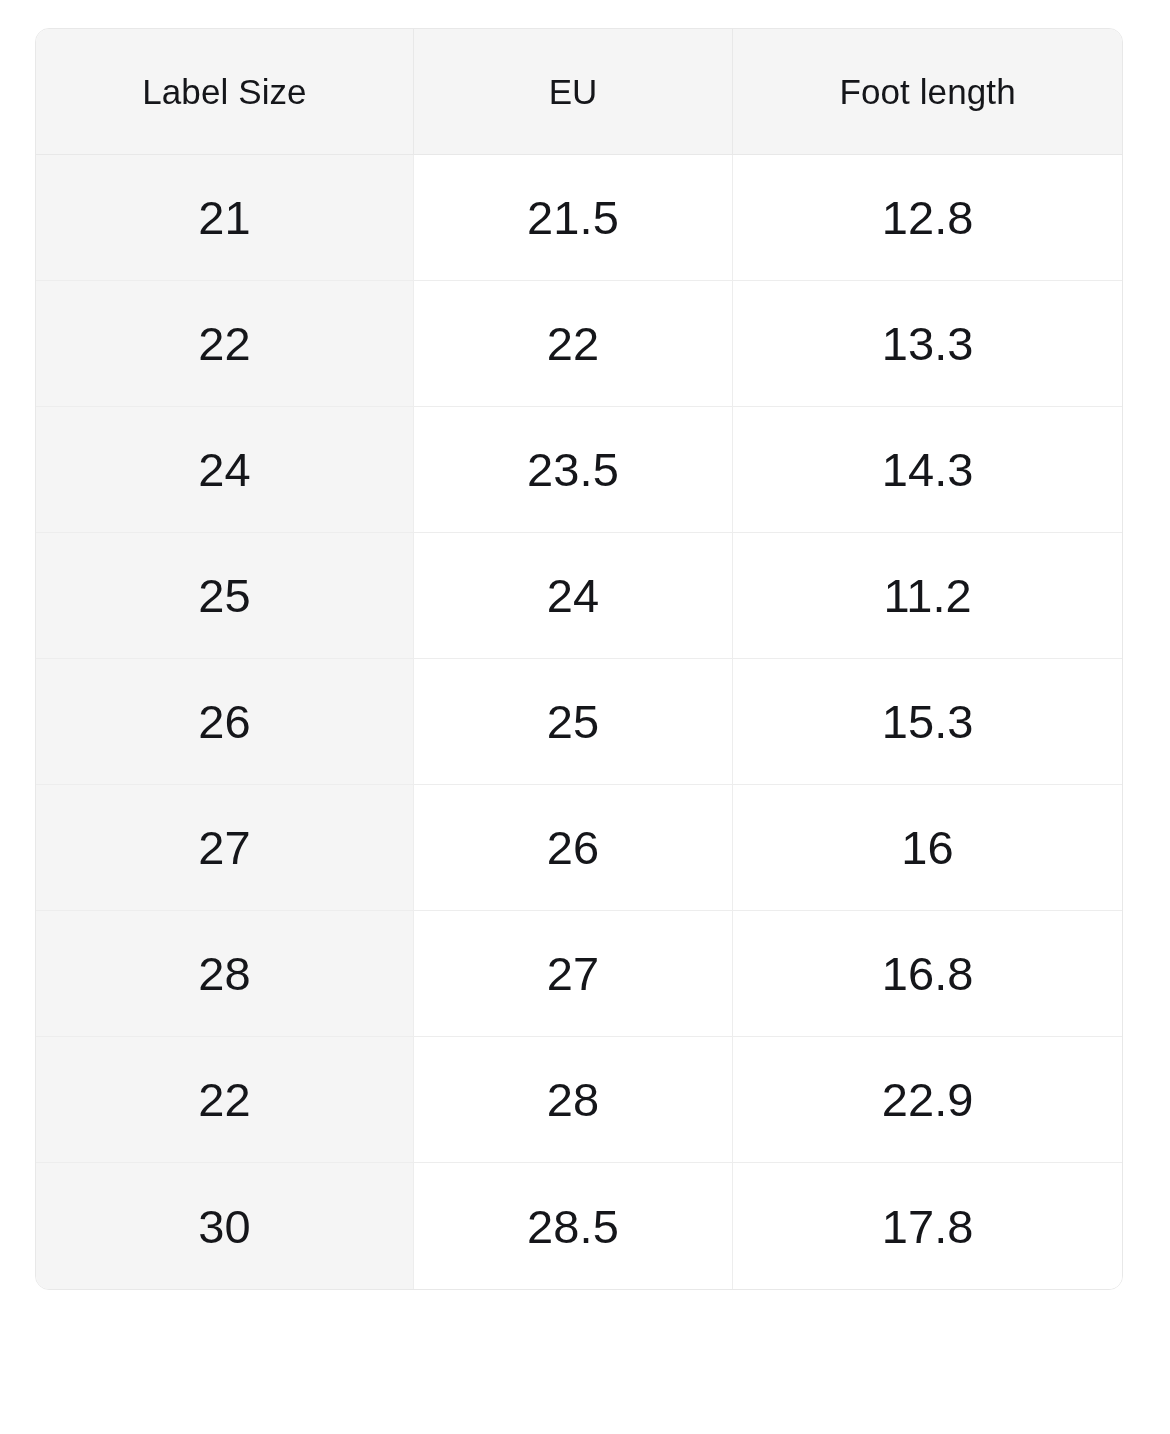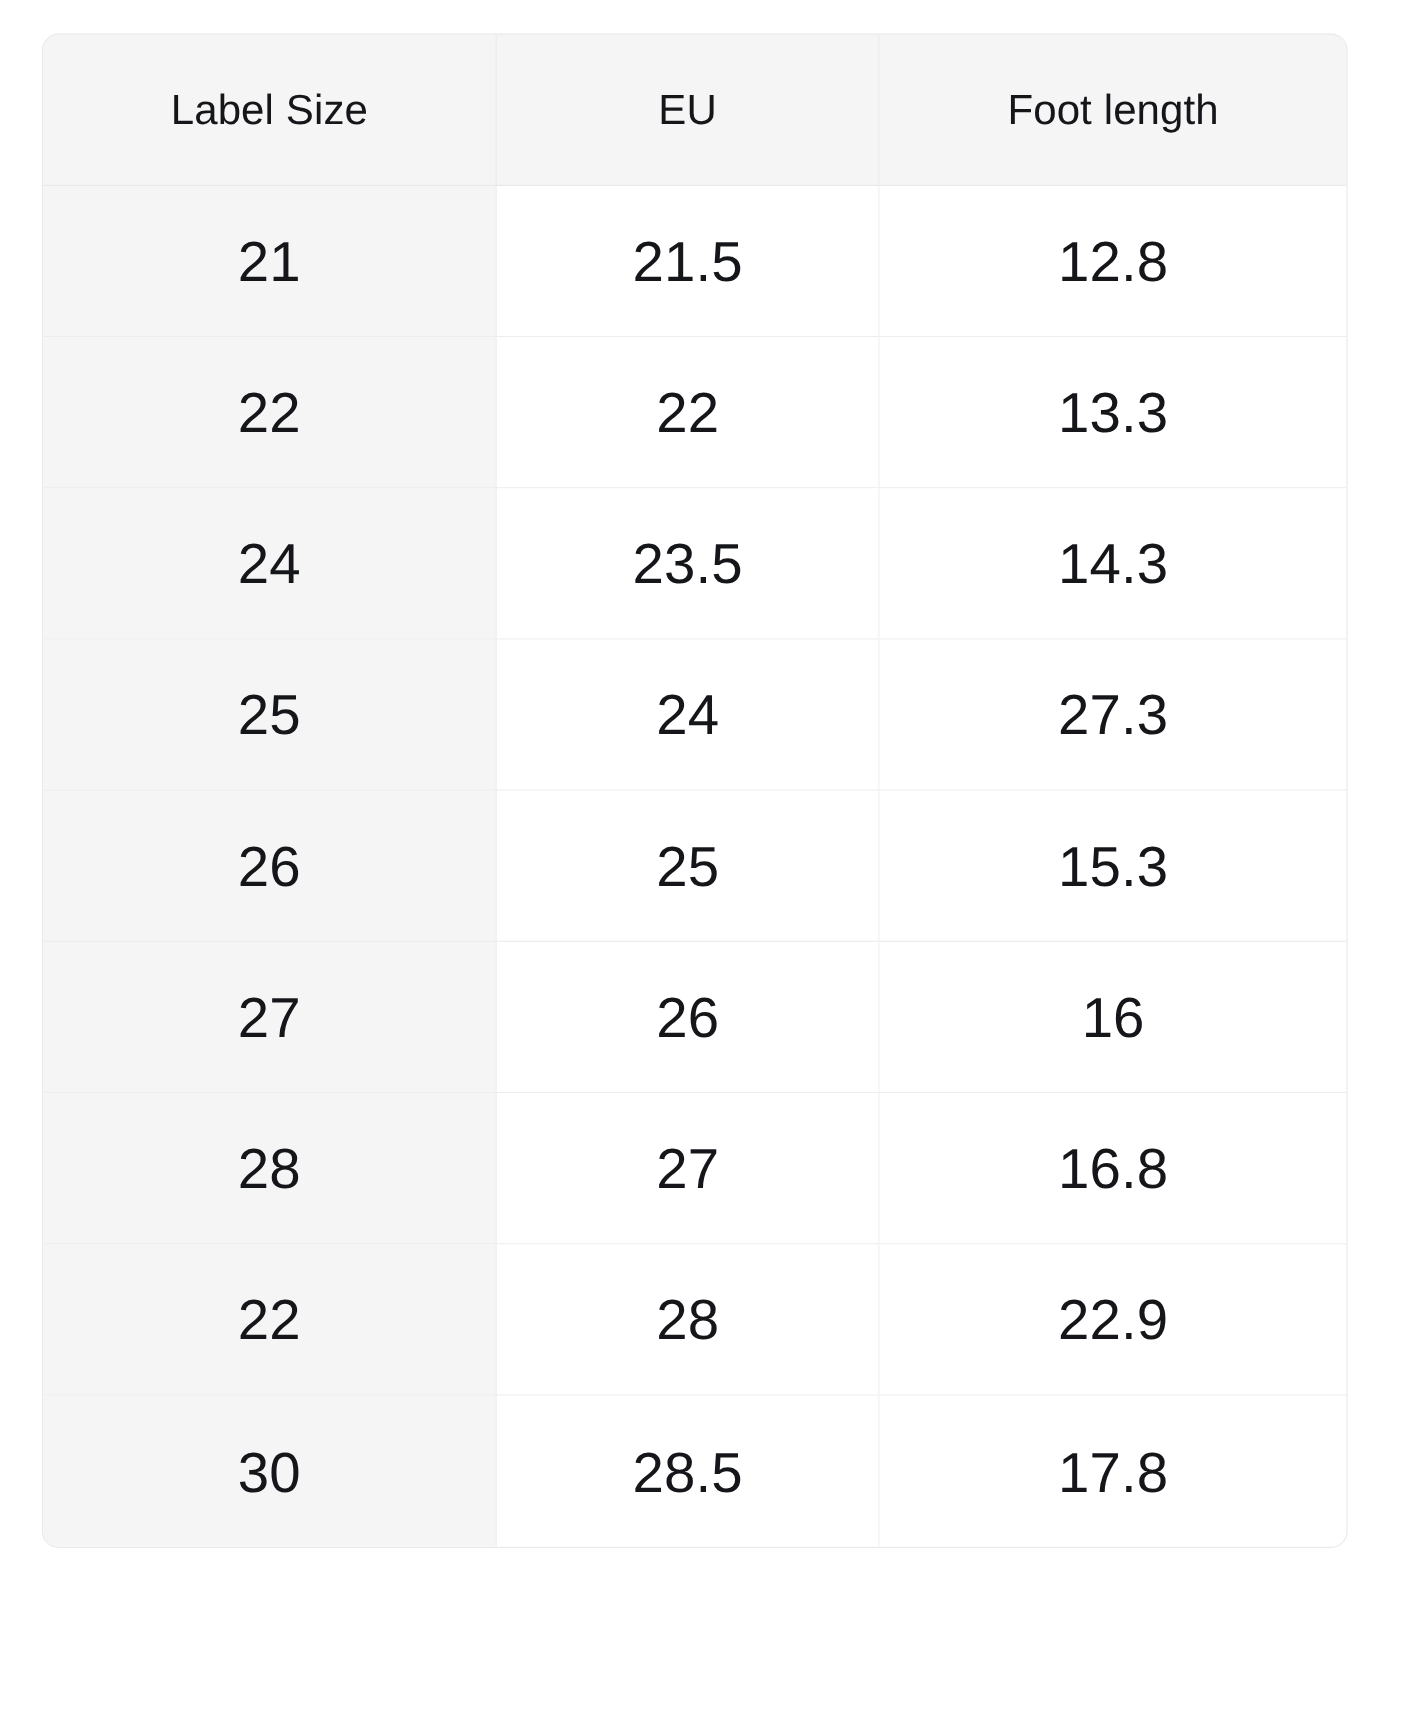--- a/index.html
+++ b/index.html
@@ -119,21 +119,21 @@
           <td>13.3</td>
         </tr>
         <tr>
           <td class="cell-label">24</td>
           <td>23.5</td>
           <td>14.3</td>
         </tr>
         <tr>
           <td class="cell-label">25</td>
           <td>24</td>
-          <td>27.3</td>
+          <td>11.2</td>
         </tr>
         <tr>
           <td class="cell-label">26</td>
           <td>25</td>
           <td>15.3</td>
         </tr>
         <tr>
           <td class="cell-label">27</td>
           <td>26</td>
           <td>16</td>

